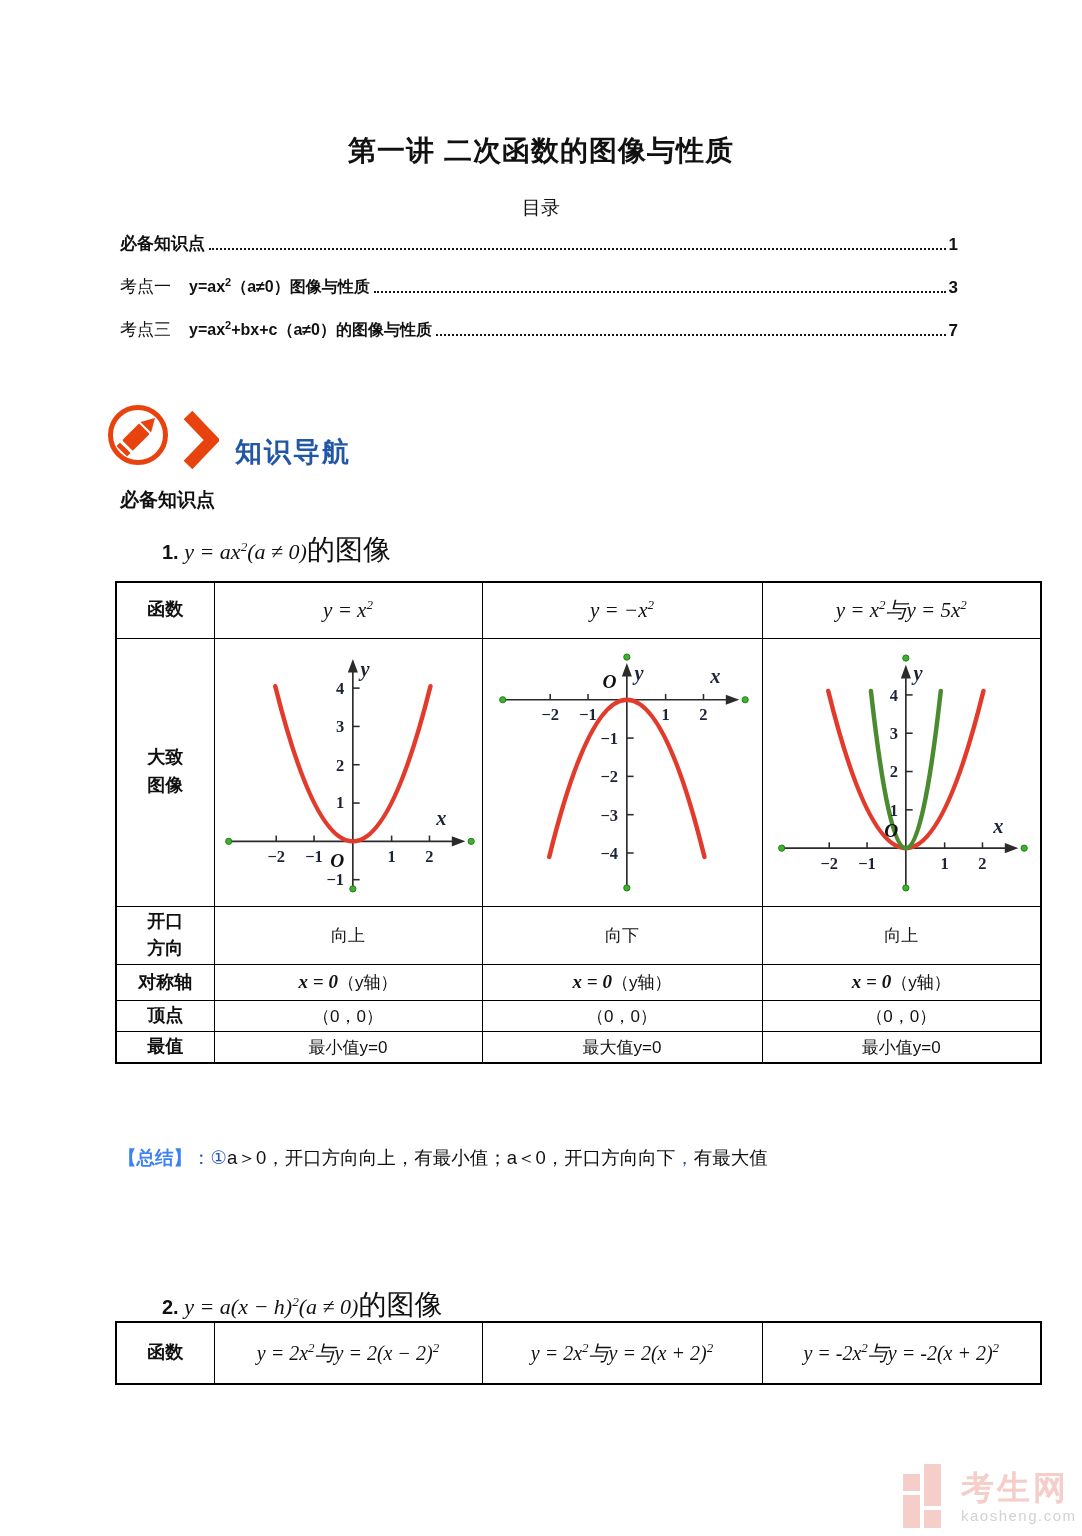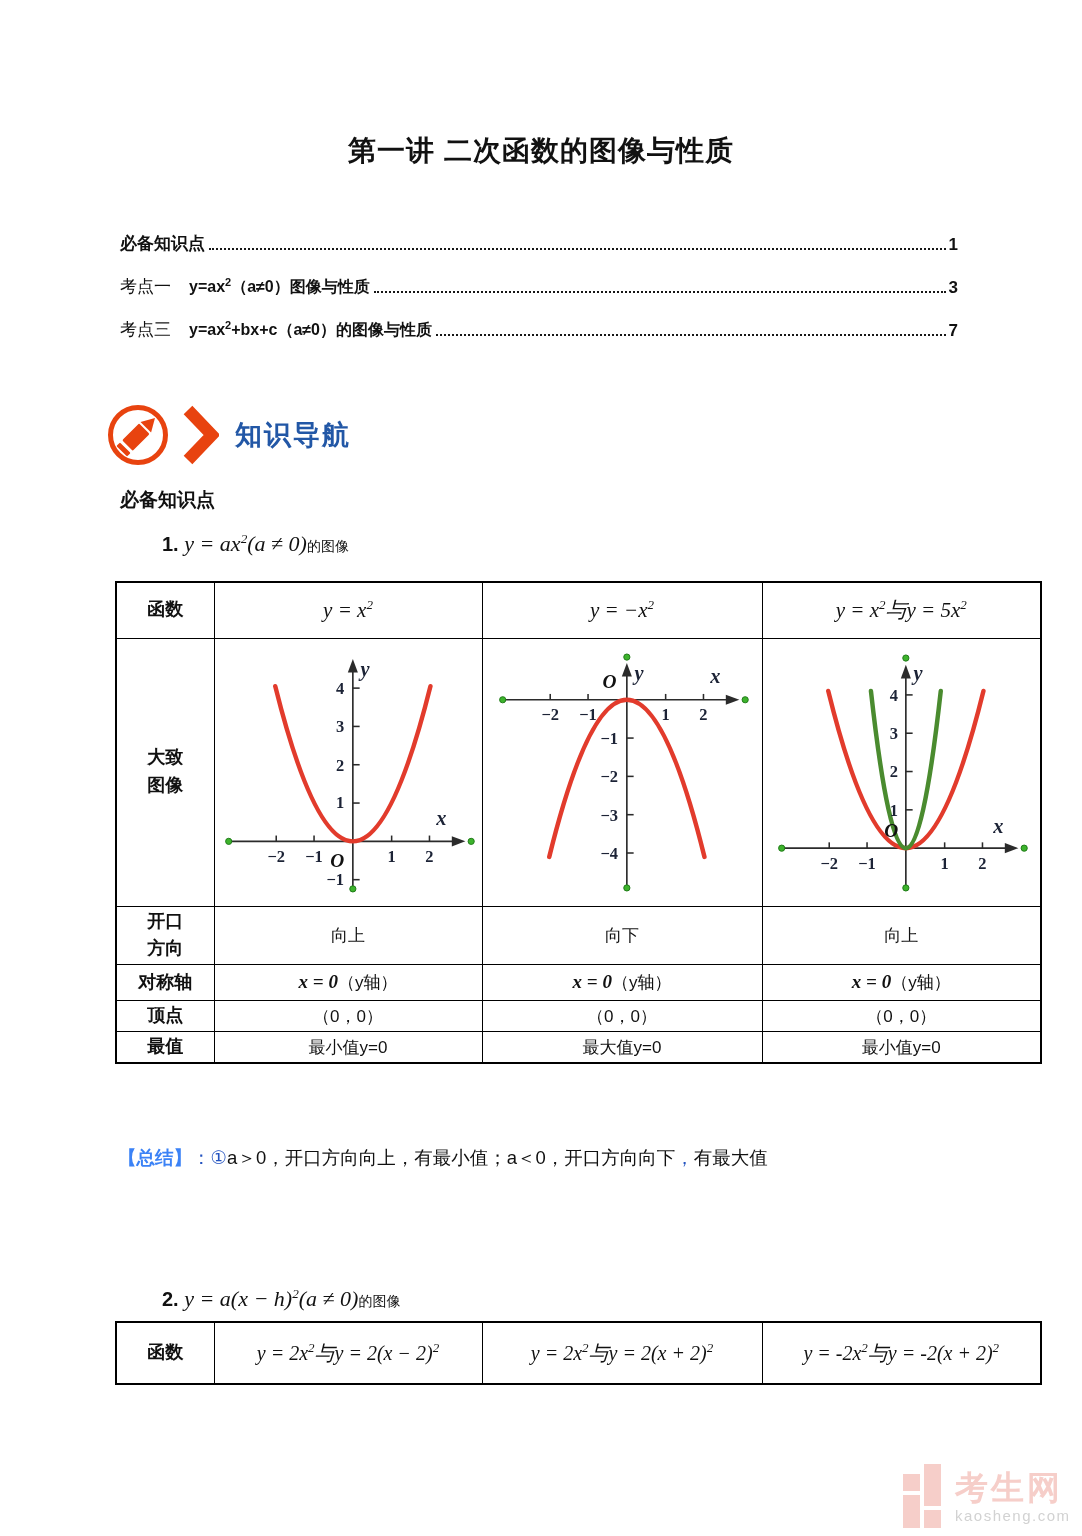--- a/index.html
+++ b/index.html
@@ -15,30 +15,30 @@
   .toc{position:absolute;top:212px;left:120px;width:838px;}
   .toc-row{display:flex;align-items:flex-end;height:43px;font-size:17px;}
   .toc-row .lbl{white-space:nowrap;}
   .toc-row.first .lbl{font-weight:bold;}
   .toc-formula{font-weight:bold;font-size:16px;margin-left:18px;white-space:nowrap;}
   .toc-formula sup{font-size:11px;}
   .toc-dots{flex:1;height:0;border-bottom:2.4px dotted #161616;margin:0 3px 5px 4px;}
   .toc-page{font-weight:bold;white-space:nowrap;}
 
   
-  .nav{position:absolute;top:400px;left:103px;display:flex;align-items:center;}
+  .nav{position:absolute;top:400px;left:103px;display:flex;align-items:flex-end;}
   .nav-chevron{margin-left:10px;}
   .nav-label{margin-left:16px;font-size:27px;font-weight:bold;color:#2257A6;letter-spacing:2px;}
 
   .kb-heading{position:absolute;top:487px;left:120px;font-size:19px;font-weight:bold;}
 
   .num-heading{position:absolute;left:162px;font-size:20px;white-space:nowrap;}
   .num-heading .num{font-weight:bold;}
   .num-heading .math{font-size:22px;}
-  .num-heading .suffix{font-size:14px;}
+  .num-heading .suffix{font-size:28px;}
   .h1{top:531px;}  .h2{top:1286px;}
 
   .math{font-family:"Liberation Serif","DejaVu Serif",serif;font-style:italic;margin-top:40px;}
   .math sup{font-size:0.6em;}
 
   
   table{border-collapse:collapse;table-layout:fixed;}
   .tbl{position:absolute;left:115px;width:925px;border:2px solid #000;}
   .tbl1{top:581px;} .tbl2{top:1321px;}
   .tbl th,.tbl td{border:1.5px solid #000;text-align:center;vertical-align:middle;padding:1px 3px;}
@@ -63,30 +63,31 @@
   .dot{stroke:#1F7A18;stroke-width:1;}
 
   
   .summary{position:absolute;top:1146px;left:118px;width:910px;font-size:18.5px;line-height:1.3;}
   .summary .red{color:#3b82f6;font-weight:bold;}
   .summary .blue{color:#2353C0;}
   .summary .line2{margin-top:18px;padding-left:88px;}
 
   
   .watermark{position:absolute;top:1464px;left:903px;display:flex;align-items:center;}
-  .wm-text{margin-left:10px;}
+  .wm-text{margin-left:16px;}
   .wm-cjk{font-size:33px;font-weight:bold;color:#F6CEC9;letter-spacing:3px;line-height:1;}
   .wm-domain{font-size:15px;color:#D2D2D2;letter-spacing:1.5px;margin-top:3px;}
 </style>
 </head>
 <body>
 
 <div class="page">
 
   <div class="doc-title">第一讲 二次函数的图像与性质</div>
+  <div class="toc-title">目录</div>
 
   <div class="toc">
     <div class="toc-row first">
       <span class="lbl">必备知识点</span>
       <span class="toc-dots"></span>
       <span class="toc-page">1</span>
     </div>
     <div class="toc-row">
       <span class="lbl">考点一</span>
       <span class="toc-formula"><span>y=ax</span><sup>2</sup><span>（a≠0）图像与性质 </span></span>

